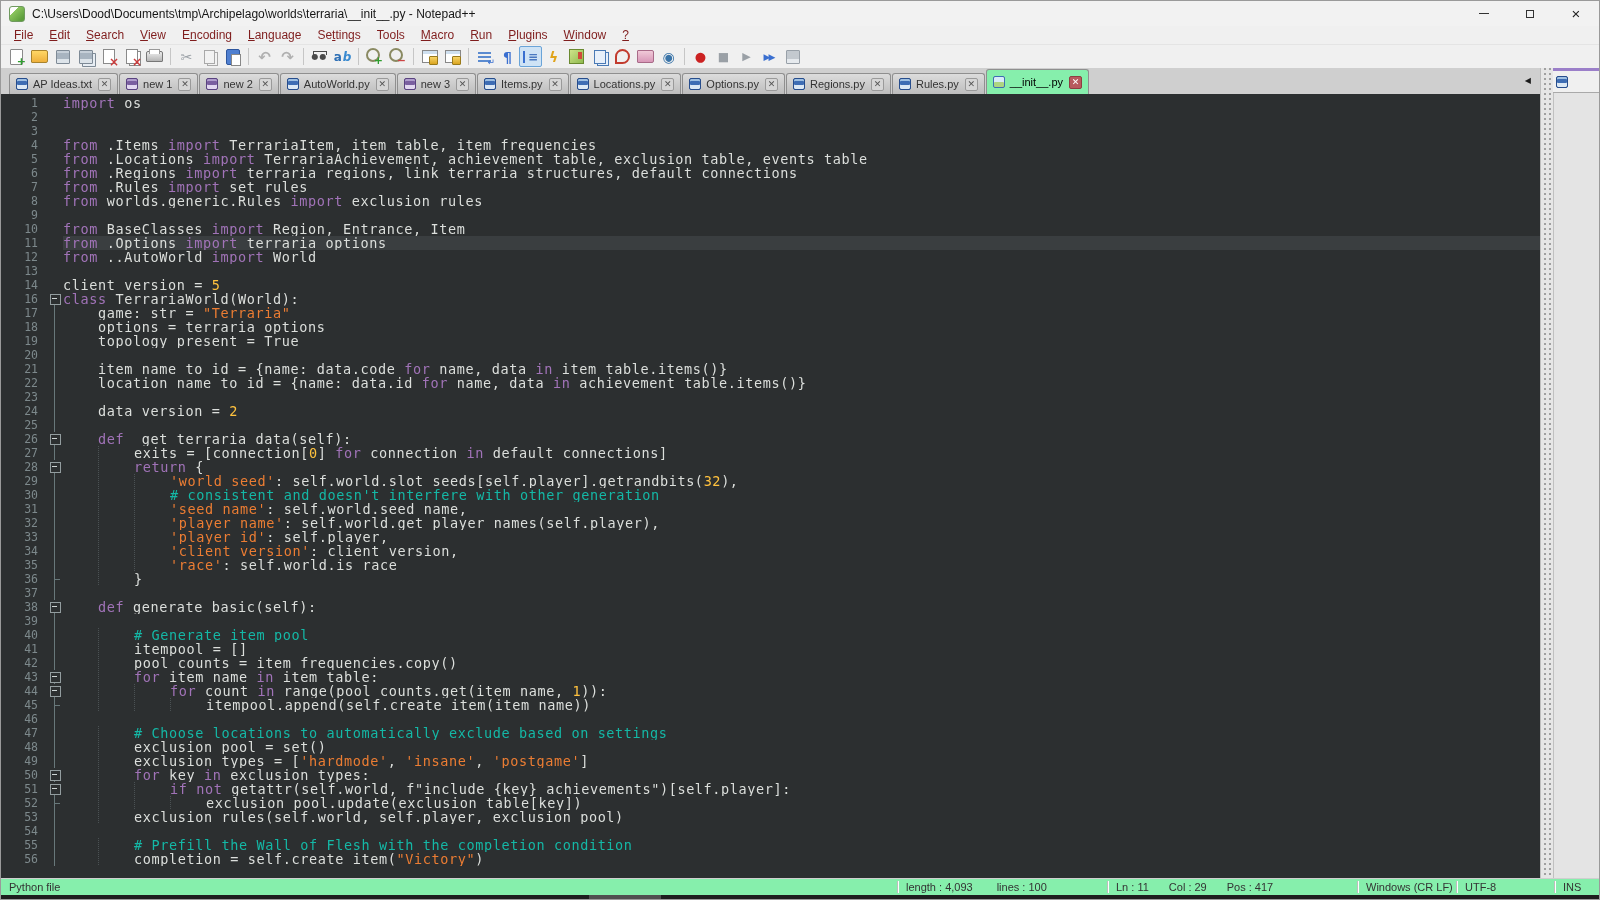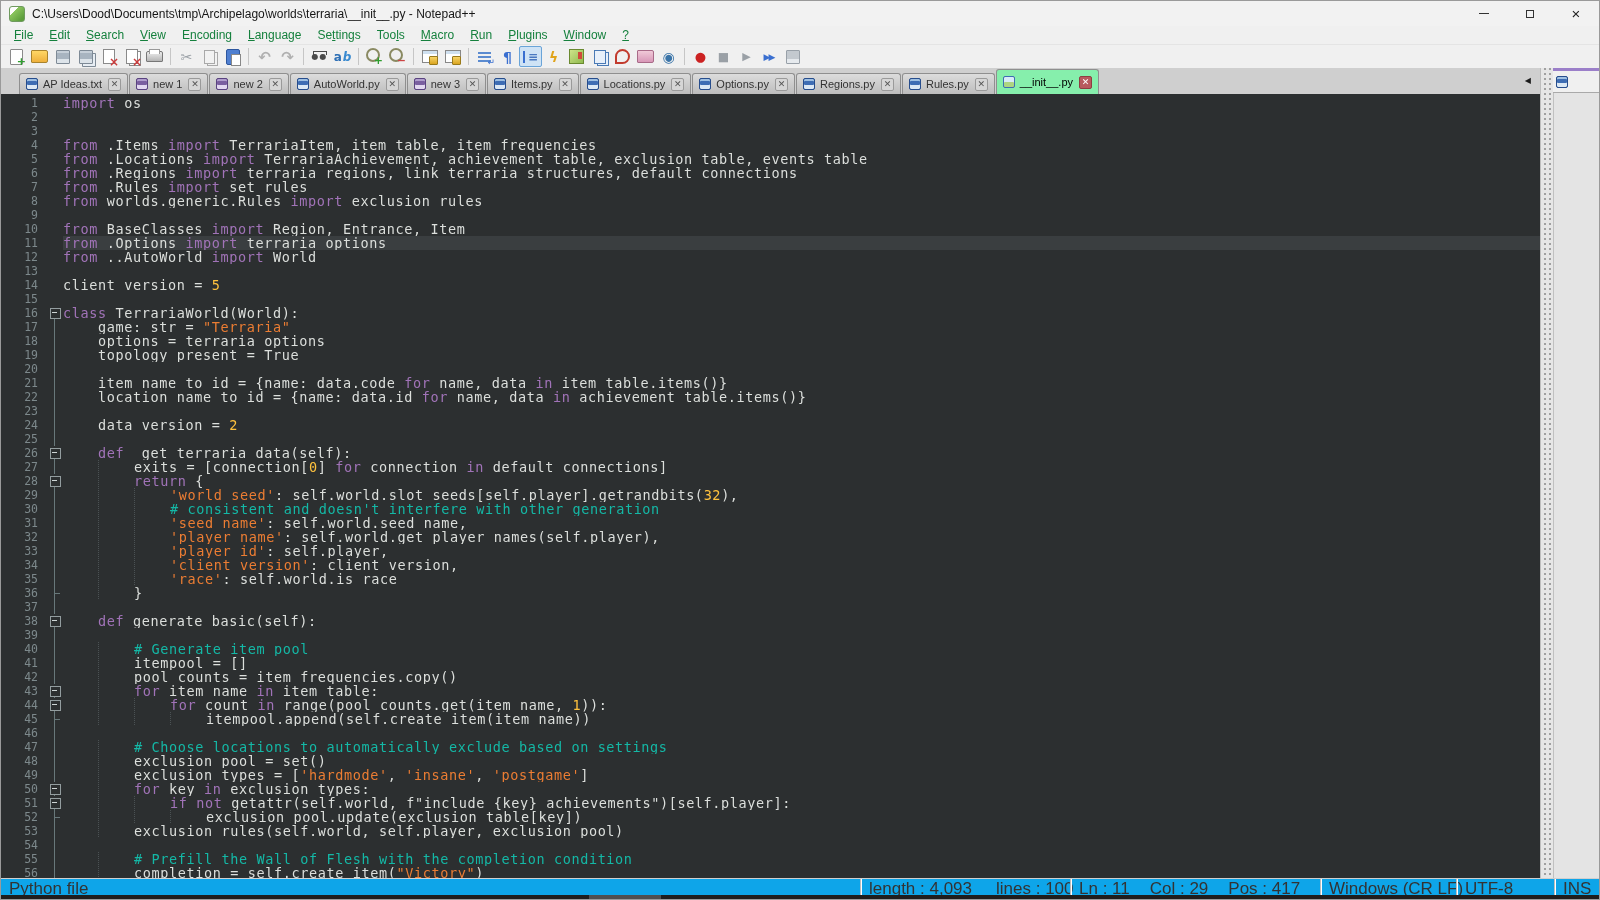--- a/index.html
+++ b/index.html
@@ -12,21 +12,21 @@
   .t-title{font-size:12px;color:#161616}
   .t-btns{margin-left:auto;display:flex;height:100%}
   .t-btn{width:46px;height:100%;display:flex;align-items:center;justify-content:center;color:#222}
   .g-min{width:10px;height:1px;background:#333}
   .g-restore{width:8px;height:8px;border:1px solid #333;position:relative;background:#f2f2f2}
   .g-restore::before{content:"";position:absolute;left:1px;top:-4px;width:8px;height:8px;border:1px solid #333;z-index:-1}
   .g-close{font-size:15px;line-height:10px}
 
   
   .menubar{height:18px;display:flex;align-items:center;background:#f0f0f0;font-size:12px;padding-left:5px}
-  .menu-item{padding:1px 8px;color:#15803d;white-space:nowrap}
+  .menu-item{padding:1px 8px;color:#7f1d1d;white-space:nowrap}
   .menu-item u{text-underline-offset:1px}
 
   
   .toolbar{height:24px;display:flex;align-items:center;background:#f0f0f0;padding-left:4px;border-top:1px solid #e4e4e4}
   .ic{width:23px;height:21px;position:relative;display:flex;align-items:center;justify-content:center;flex:none}
   .ic.active{background:#cfe3f5;border:1px solid #6aa4d8;border-radius:2px}
   .tb-sep{width:1px;height:17px;background:#c6c6c6;margin:0 4px;flex:none}
   .ic::before,.ic::after{font-family:"DejaVu Sans",sans-serif}
   .ic[data-icon=new-file]::before{content:"";width:11px;height:14px;background:#fff;border:1px solid #8a8a8a;border-radius:1px}
   .ic[data-icon=new-file]::after{content:"+";position:absolute;right:2px;bottom:-1px;color:#2f9e2f;font-weight:bold;font-size:11px}
@@ -65,21 +65,21 @@
   .ic[data-icon=python-script]::before{content:"";width:11px;height:11px;border:2px solid #c23b2e;border-radius:50% 50% 50% 0}
   .ic[data-icon=folder-workspace]::before{content:"";width:15px;height:11px;background:linear-gradient(#f0c9d8,#d898b8);border:1px solid #a86a88;border-radius:1px 2px 2px 1px}
   .ic[data-icon=monitoring]::before{content:"◉";color:#3a74a8;font-size:14px}
   .ic[data-icon=record-macro]::before{content:"●";color:#c22;font-size:13px}
   .ic[data-icon=stop-macro]::before{content:"■";color:#9aa0a6;font-size:12px}
   .ic[data-icon=playback-macro]::before{content:"▶";color:#9aa0a6;font-size:11px}
   .ic[data-icon=run-macro-multiple]::before{content:"▶▶";color:#3a6fd0;font-size:9px;letter-spacing:-2px;padding-right:2px}
   .ic[data-icon=save-macro]::before{content:"";width:12px;height:12px;background:#c3c9cf;box-shadow:inset 0 -4px 0 #e6eaee;border:1px solid #98a0a8;border-radius:1px}
 
   
-  .tabbar{height:26px;background:#cfcfcf;display:flex;align-items:flex-end;padding-left:18px;padding-right:64px;position:relative}
+  .tabbar{height:26px;background:#cfcfcf;display:flex;align-items:flex-end;padding-left:8px;padding-right:64px;position:relative}
   .tab{height:21px;display:flex;align-items:center;padding:0 6px;background:linear-gradient(#dcdcdc,#bdbdbd);border:1px solid #8f8f8f;border-bottom:none;border-radius:3px 3px 0 0;margin-right:1px;font-size:11px;color:#333;white-space:nowrap}
   .tab.active{height:25px;background:#86efac;color:#000}
   .t-ic{width:12px;height:12px;border-radius:2px;margin-right:5px;flex:none}
   .t-ic.saved{background:#3e6db4;box-shadow:inset 0 -4px 0 #dce8f4,inset 0 2px 0 #9fc0e2;border:1px solid #274d8c}
   .t-ic.modified{background:#7a5fa0;box-shadow:inset 0 -4px 0 #e2d8f0,inset 0 2px 0 #b09ecd;border:1px solid #5a4380}
   .t-ic.current{background:#aed581;box-shadow:inset 0 5px 0 #d8ecf8;border:1px solid #3e6db4}
   .t-x{width:13px;height:13px;margin-left:6px;border:1px solid #9a9a9a;background:#d6d6d6;color:#555;font-size:9px;line-height:11px;text-align:center;border-radius:2px;flex:none}
   .tab.active .t-x{background:#b85a5e;border-color:#8e3e42;color:#fff}
   .tab-scroll{position:absolute;right:68px;top:8px;font-size:8px;color:#1a1a1a}
 
@@ -109,24 +109,24 @@
   .vs-btn{position:absolute;left:0;right:0;height:17px;display:flex;align-items:center;justify-content:center;color:#555;font-size:9px}
   .vs-up{top:0}.vs-down{bottom:0}
   .vs-thumb{position:absolute;left:1px;right:1px;top:18px;height:428px;background:#d2d2d2;border:1px solid #b9b9b9}
   #right-overlay{position:absolute;top:67px;right:0;width:59px;height:810px;display:flex}
   .splitter{width:13px;background:#e6e6e6;background-image:repeating-linear-gradient(#a0a0a0 0 2px,transparent 2px 5px),repeating-linear-gradient(#a0a0a0 0 2px,transparent 2px 5px);background-size:2px 100%,2px 100%;background-position:3px 0,8px 0;background-repeat:no-repeat;border-left:1px solid #bdbdbd}
   .right-rail{width:46px;display:flex;flex-direction:column;background:#e2e2e2}
   .rail-tab{height:25px;border-top:3px solid #9b7fc9;border-bottom:1px solid #a9a9a9;background:#f0f0f0;display:flex;align-items:center;padding-left:3px}
   .rail-body{flex:1;background:#e4e4e4;border-left:1px solid #c0c0c0}
 
   
-  .status{height:17px;background:#0ea5e9;display:flex;font-size:17px;color:#333;align-items:flex-start;border-top:1px solid #cfcfcf}
+  .status{height:17px;background:#86efac;display:flex;font-size:11px;color:#333;align-items:center;border-top:1px solid #cfcfcf}
   .st{display:flex;align-items:center;padding:0 8px;border-left:1px solid #bdbdbd;box-shadow:inset 1px 0 0 #fff;white-space:nowrap}
   .st.first{border-left:none;box-shadow:none}
-  .st1{flex:1}.st2{width:210px;gap:24px}.st3{width:250px;gap:20px}.st4{width:136px}.st5{width:98px}.st6{width:45px}
+  .st1{flex:1}.st2{width:210px;gap:24px}.st3{width:250px;gap:20px}.st4{width:99px}.st5{width:98px}.st6{width:45px}
 
   .bottom-strip{height:6px;background:#1e1e1e;position:relative}
   .strip-seg{position:absolute;left:588px;width:72px;top:0;bottom:0;background:#4f4f4f}
 </style>
 </head>
 <body>
 
 <div id="win">
 
   <div class="titlebar">
@@ -328,25 +328,20 @@
           <span class="ln">13</span>
           <span class="fc"></span>
           <span class="tx"></span>
         </div>
         <div class="cl">
           <span class="ln">14</span>
           <span class="fc"></span>
           <span class="tx"><span class="tk-d">client_version = </span><span class="tk-n">5</span></span>
         </div>
         <div class="cl">
-          <span class="ln">15</span>
-          <span class="fc"></span>
-          <span class="tx"></span>
-        </div>
-        <div class="cl">
           <span class="ln">16</span>
           <span class="fc f-box"></span>
           <span class="tx"><span class="tk-k">class</span><span class="tk-d"> TerrariaWorld(World):</span></span>
         </div>
         <div class="cl">
           <span class="ln">17</span>
           <span class="fc f-v"></span>
           <span class="tx"><span class="ind ind0">    </span><span class="tk-d">game: str = </span><span class="tk-s">"Terraria"</span></span>
         </div>
         <div class="cl">

